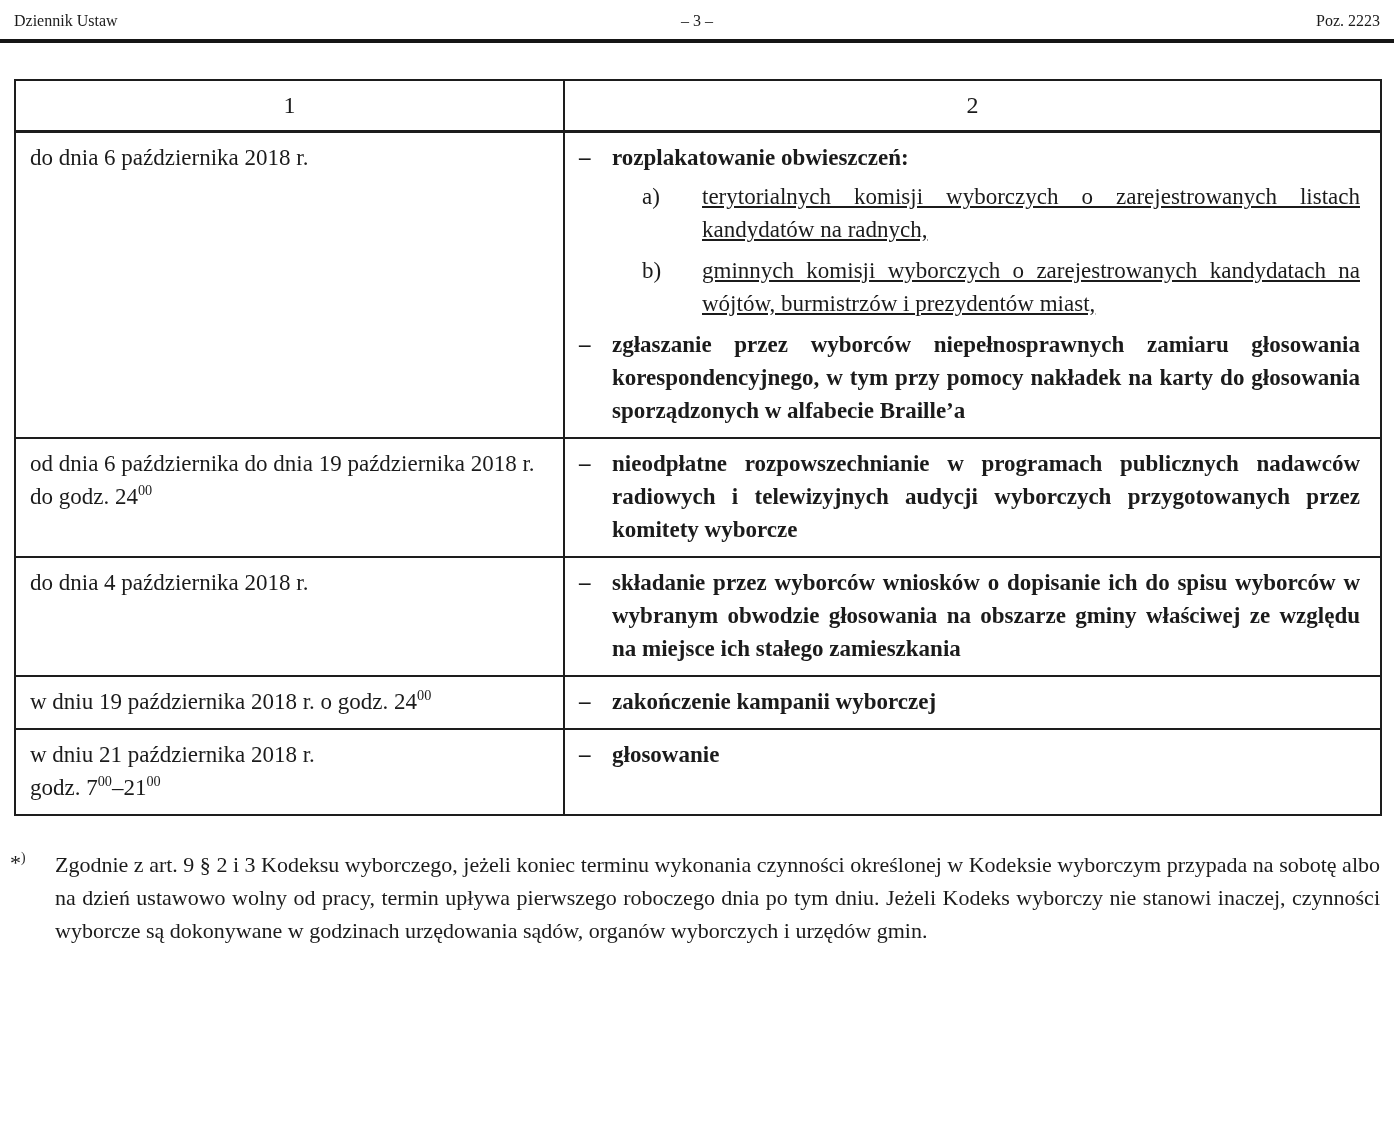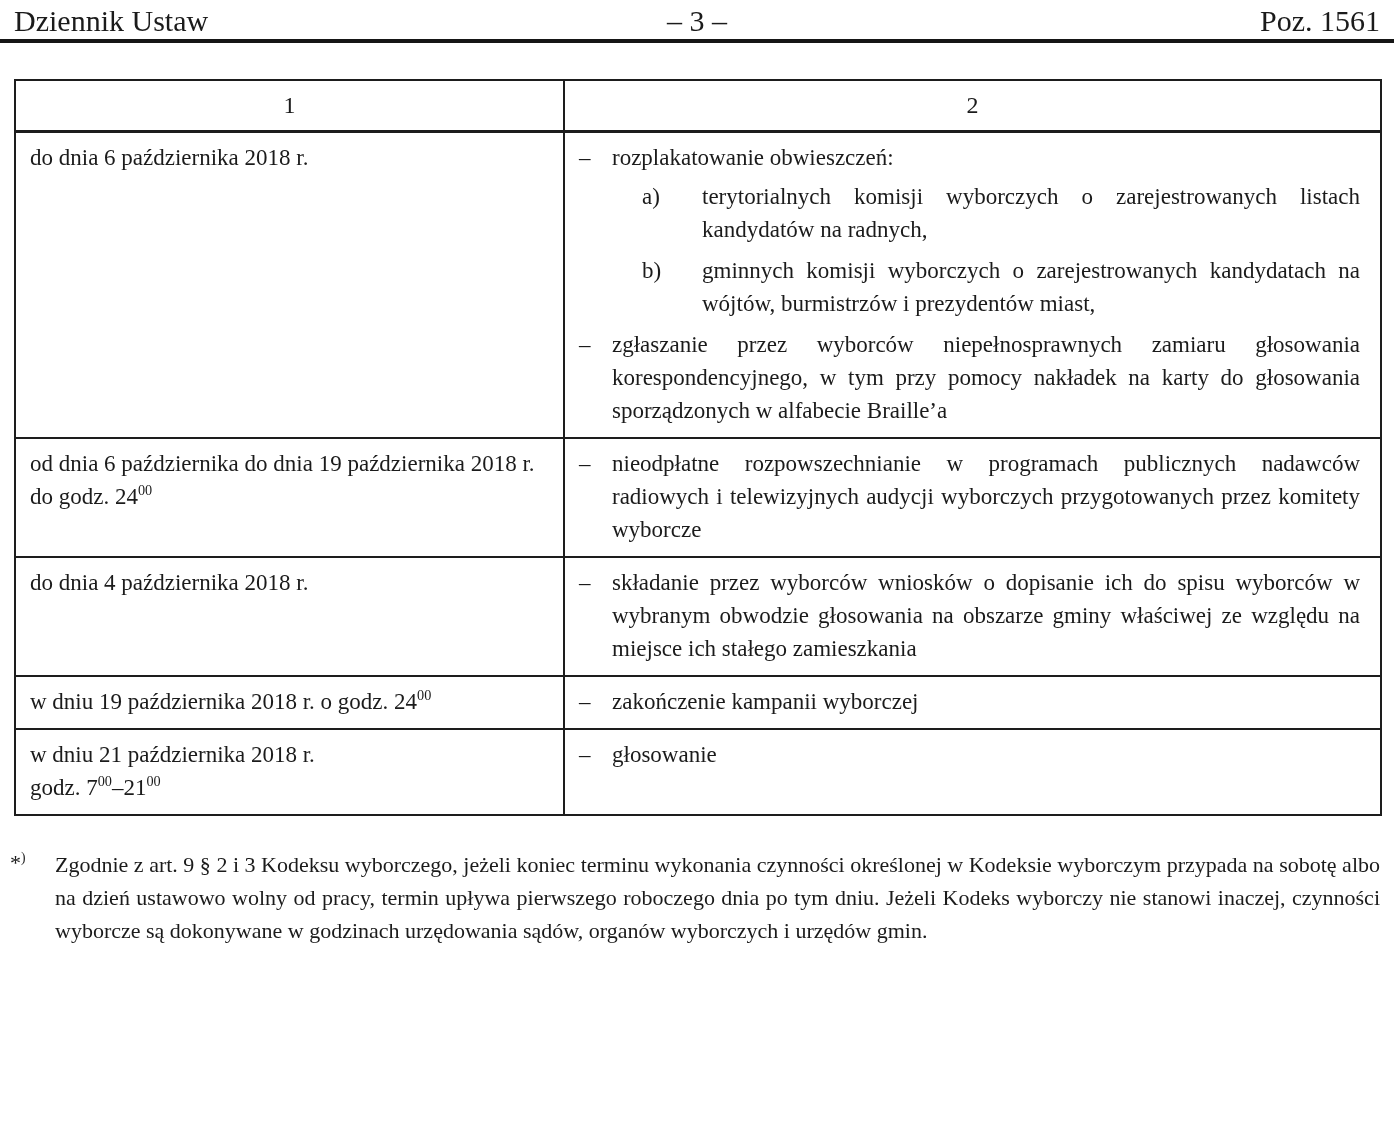--- a/index.html
+++ b/index.html
@@ -14,21 +14,21 @@
     color: #1b1b1b;
     overflow: hidden;
   }
 
   
   .page-header {
     display: flex;
     align-items: baseline;
     padding: 7px 14px 4px 14px;
     border-bottom: 4px solid #161616;
-    font-size: 30px;
+    font-size: 16px;
     line-height: 28px;
   }
   .page-header .left   { flex: 1; text-align: left; }
   .page-header .center { flex: 1; text-align: center; }
   .page-header .right  { flex: 1; text-align: right; }
 
   
   table.calendar {
     border-collapse: collapse;
     margin: 36px 14px 0 14px;
@@ -63,32 +63,34 @@
     font-size: 0.62em;
     vertical-align: super;
     line-height: 0;
   }
 
   .dash-item {
     text-align: justify;
     padding-left: 33px;
     text-indent: -33px;
     margin: 0 0 6px 0;
+    font-weight: bold;
   }
   .dash-item:last-child { margin-bottom: 0; }
   .dash {
     display: inline-block;
     width: 33px;
     text-indent: 0;
   }
   .sub-item {
     text-align: justify;
     padding-left: 123px;
     text-indent: -60px;
     margin: 6px 0 8px 0;
+    text-decoration: underline;
   }
   .sub-label {
     display: inline-block;
     width: 60px;
     text-indent: 0;
   }
 
   
   .footnote {
     position: relative;
@@ -106,21 +108,21 @@
   .fn-text {
     text-align: justify;
   }
 </style>
 </head>
 <body>
 
 <header class="page-header">
   <div class="left">Dziennik Ustaw</div>
   <div class="center">– 3 –</div>
-  <div class="right">Poz. 1561</div>
+  <div class="right">Poz. 2223</div>
 </header>
 
 <table class="calendar">
   <colgroup>
       <col class="c1">
       <col class="c2">
     </colgroup>
   <thead>
     <tr>
       <th>1</th>

